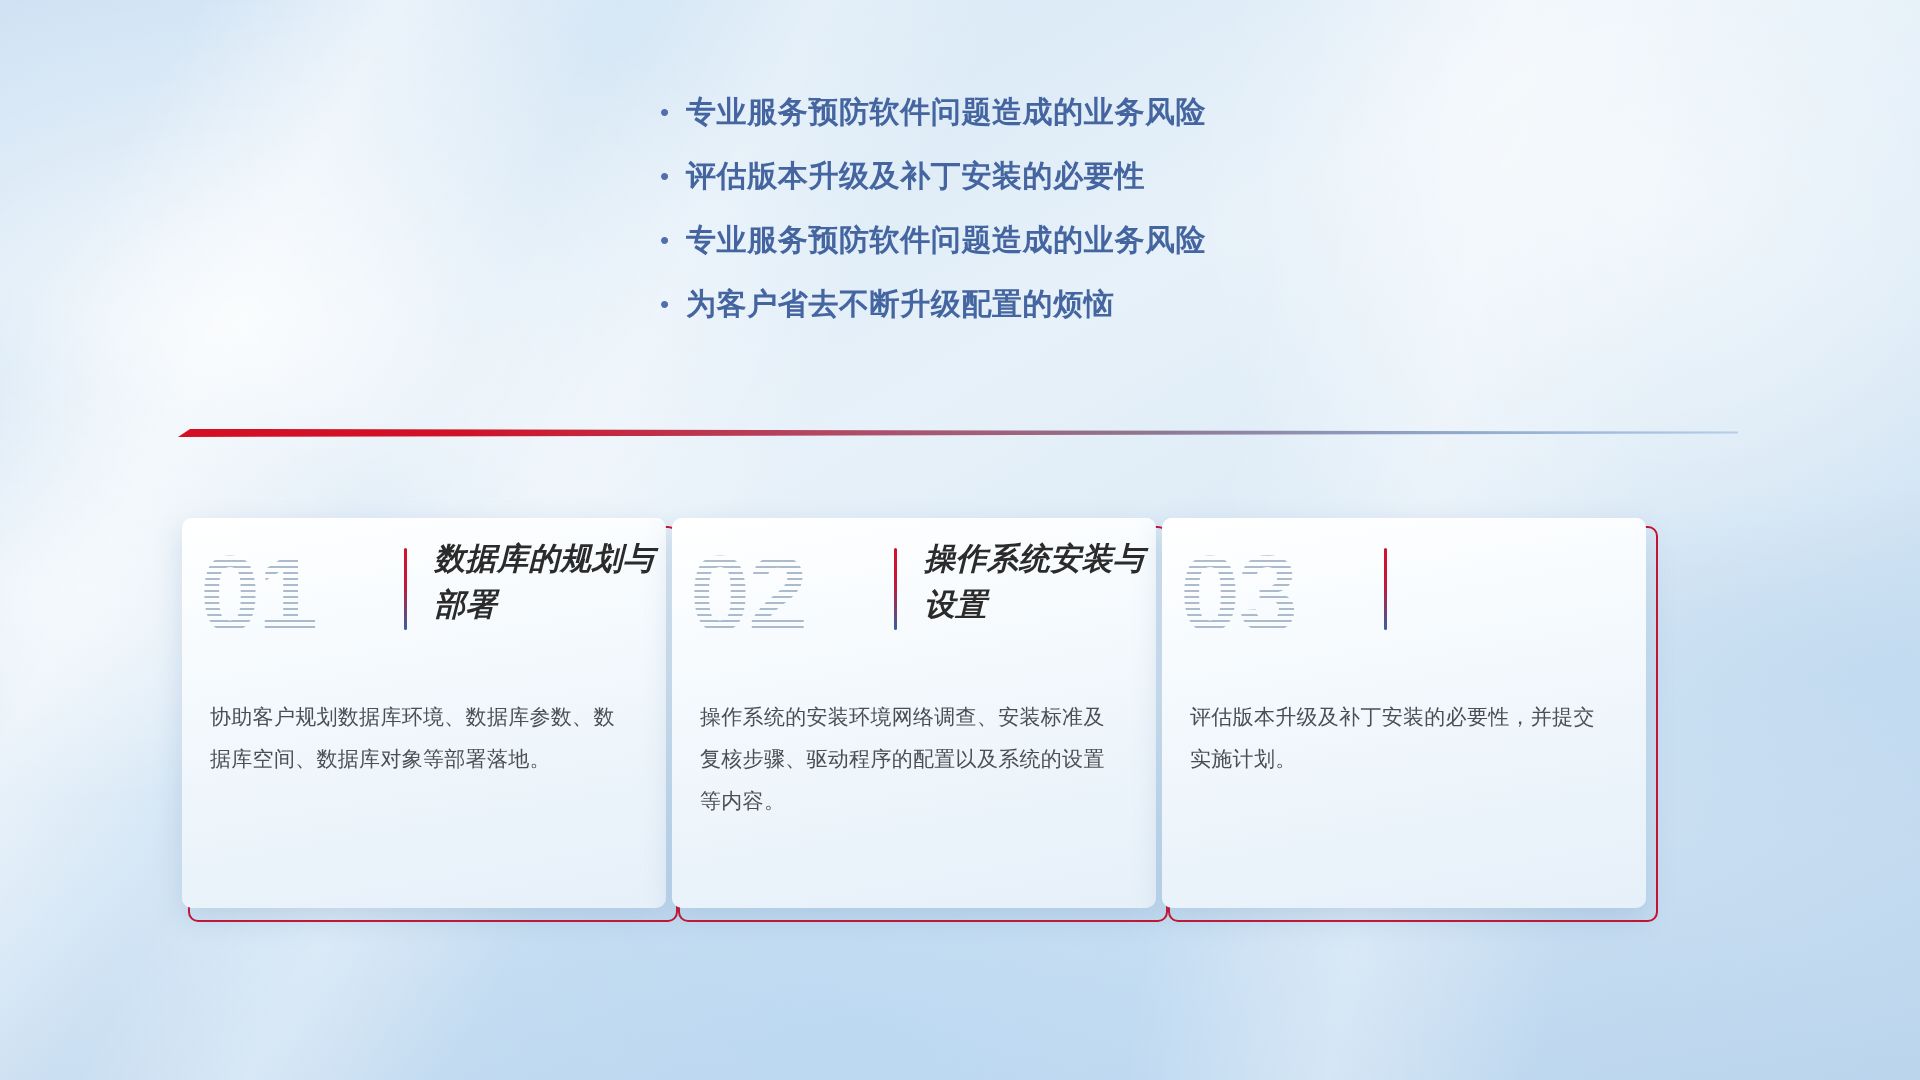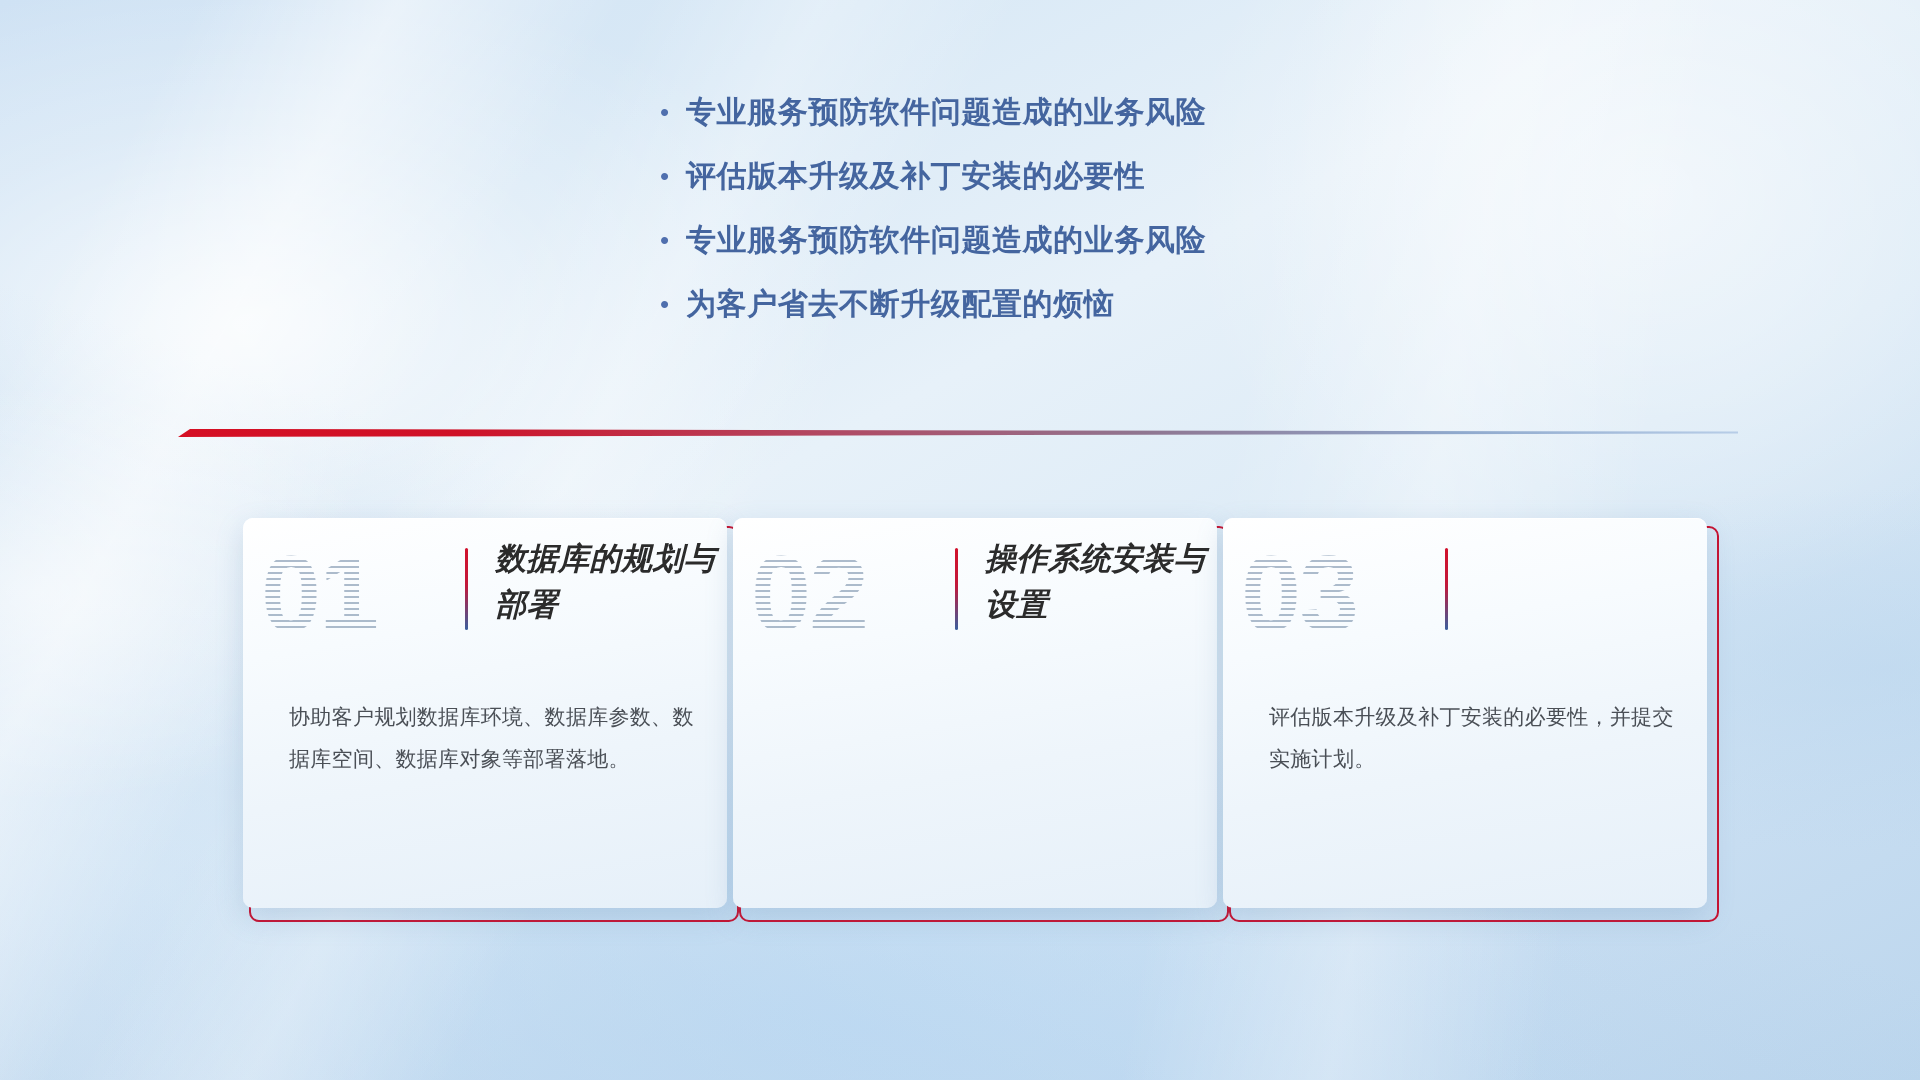--- a/index.html
+++ b/index.html
@@ -79,21 +79,21 @@
     z-index:4;
   }
   .divider-wrap svg { display:block; width:100%; height:100%; }
 
   
   .cards {
     position:absolute;
     left:182px; top:518px;
     width:1592px; height:412px;
     display:flex;
-    justify-content:center;
+    justify-content:flex-start;
     z-index:6;
   }
   .card {
     position:relative;
     width:490px; height:404px;
     border-radius:10px;
   }
   
   .card-accent {
     position:absolute;
@@ -156,21 +156,21 @@
     width:222px;
     font-size:31px;
     font-weight:600;
     line-height:46px;
     color:#2b2b2b;
     letter-spacing:0.5px;
     font-style:italic;
   }
   .card-desc {
     position:absolute;
-    left:46px; top:178px;
+    left:28px; top:178px;
     width:424px;
     font-size:21px;
     line-height:42px;
     color:#4a4f56;
     letter-spacing:0.3px;
   }
 </style>
 </head>
 <body>
 
@@ -243,20 +243,21 @@
     <div class="card">
       <div class="card-accent"></div>
       <div class="card-body">
         <div class="card-head">
           <div class="ghost-number">
             <span>02</span>
           </div>
           <div class="title-bar"></div>
           <div class="card-title">操作系统安装与设置</div>
         </div>
+        <div class="card-desc">操作系统的安装环境网络调查、安装标准及复核步骤、驱动程序的配置以及系统的设置等内容。</div>
       </div>
     </div>
 
     <div class="card">
       <div class="card-accent"></div>
       <div class="card-body">
         <div class="card-head">
           <div class="ghost-number">
             <span>03</span>
           </div>

